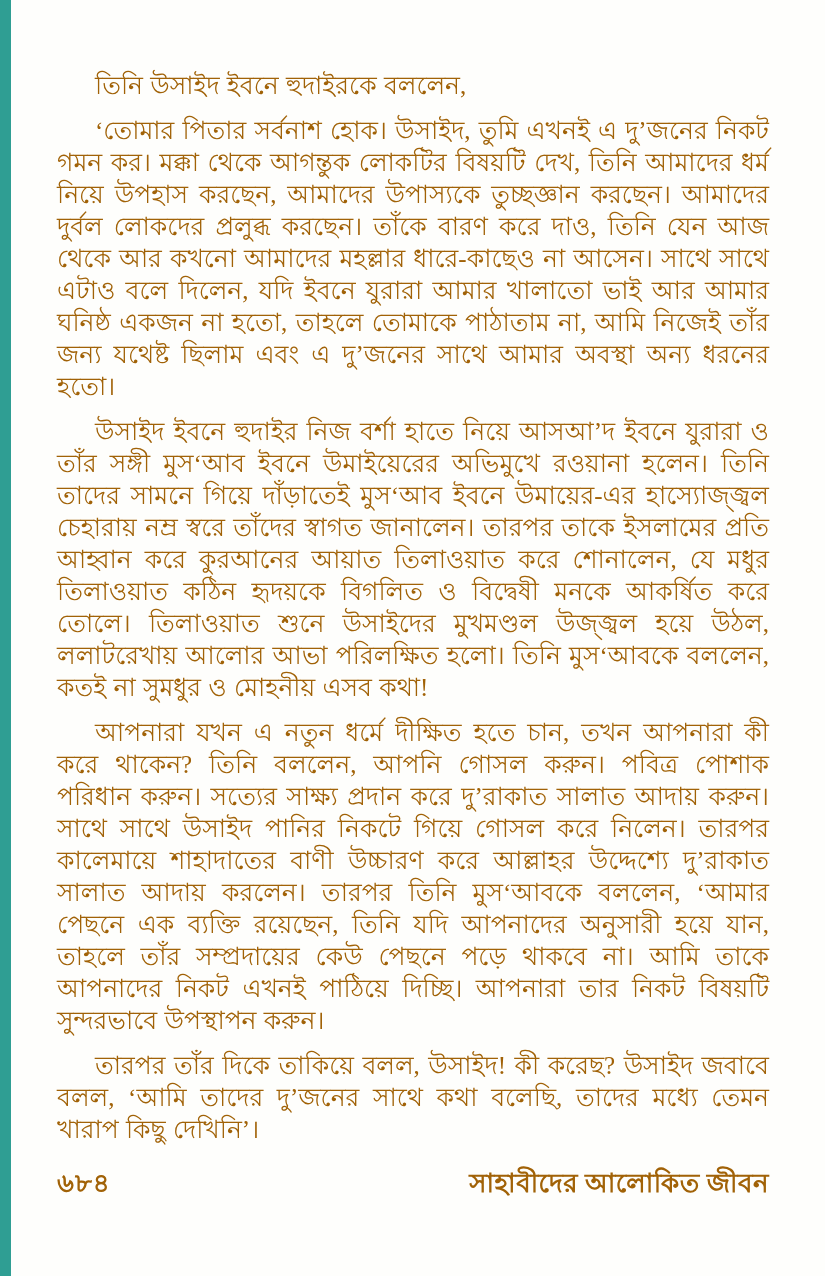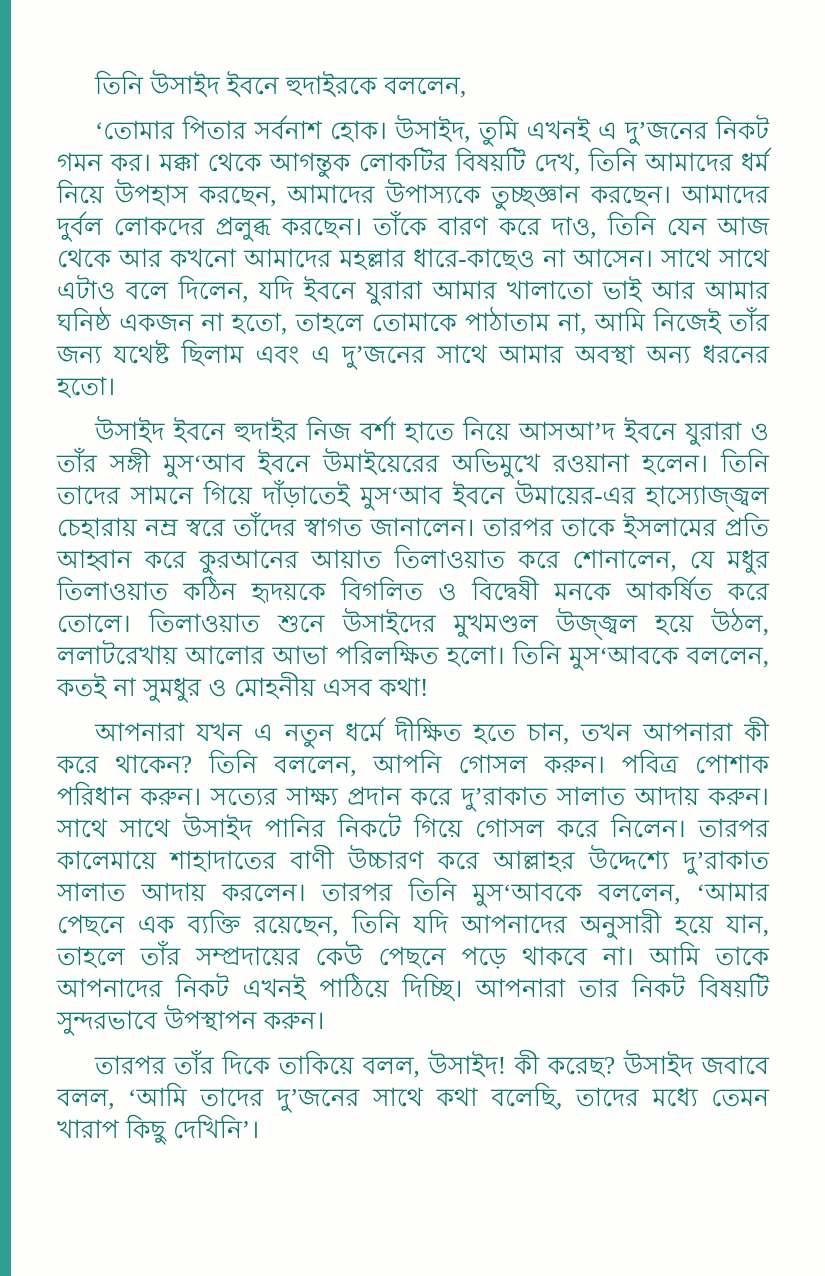--- a/index.html
+++ b/index.html
@@ -49,26 +49,30 @@
     align-items: baseline;
     font-size: 26px;
     font-weight: 600;
   }
   .page-number { letter-spacing: 1px; }
   .book-title  { letter-spacing: 0.5px; }
 </style>
 </head>
 <body>
 
-<div class="page" style="background: rgb(254, 254, 252); color: #0f766e;">
+<div class="page" style="background: rgb(254, 254, 252); color: #a16207;">
 
   <div class="spine-strip" style="background: rgb(47, 158, 147);"></div>
 
   <div class="content">
     <p>তিনি উসাইদ ইবনে হুদাইরকে বললেন,</p>
     <p>‘তোমার পিতার সর্বনাশ হোক। উসাইদ, তুমি এখনই এ দু’জনের নিকট গমন কর। মক্কা থেকে আগন্তুক লোকটির বিষয়টি দেখ, তিনি আমাদের ধর্ম নিয়ে উপহাস করছেন, আমাদের উপাস্যকে তুচ্ছজ্ঞান করছেন। আমাদের দুর্বল লোকদের প্রলুব্ধ করছেন। তাঁকে বারণ করে দাও, তিনি যেন আজ থেকে আর কখনো আমাদের মহল্লার ধারে-কাছেও না আসেন। সাথে সাথে এটাও বলে দিলেন, যদি ইবনে যুরারা আমার খালাতো ভাই আর আমার ঘনিষ্ঠ একজন না হতো, তাহলে তোমাকে পাঠাতাম না, আমি নিজেই তাঁর জন্য যথেষ্ট ছিলাম এবং এ দু’জনের সাথে আমার অবস্থা অন্য ধরনের হতো।</p>
     <p>উসাইদ ইবনে হুদাইর নিজ বর্শা হাতে নিয়ে আসআ’দ ইবনে যুরারা ও তাঁর সঙ্গী মুস‘আব ইবনে উমাইয়েরের অভিমুখে রওয়ানা হলেন। তিনি তাদের সামনে গিয়ে দাঁড়াতেই মুস‘আব ইবনে উমায়ের-এর হাস্যোজ্জ্বল চেহারায় নম্র স্বরে তাঁদের স্বাগত জানালেন। তারপর তাকে ইসলামের প্রতি আহ্বান করে কুরআনের আয়াত তিলাওয়াত করে শোনালেন, যে মধুর তিলাওয়াত কঠিন হৃদয়কে বিগলিত ও বিদ্বেষী মনকে আকর্ষিত করে তোলে। তিলাওয়াত শুনে উসাইদের মুখমণ্ডল উজ্জ্বল হয়ে উঠল, ললাটরেখায় আলোর আভা পরিলক্ষিত হলো। তিনি মুস‘আবকে বললেন, কতই না সুমধুর ও মোহনীয় এসব কথা!</p>
     <p>আপনারা যখন এ নতুন ধর্মে দীক্ষিত হতে চান, তখন আপনারা কী করে থাকেন? তিনি বললেন, আপনি গোসল করুন। পবিত্র পোশাক পরিধান করুন। সত্যের সাক্ষ্য প্রদান করে দু’রাকাত সালাত আদায় করুন। সাথে সাথে উসাইদ পানির নিকটে গিয়ে গোসল করে নিলেন। তারপর কালেমায়ে শাহাদাতের বাণী উচ্চারণ করে আল্লাহর উদ্দেশ্যে দু’রাকাত সালাত আদায় করলেন। তারপর তিনি মুস‘আবকে বললেন, ‘আমার পেছনে এক ব্যক্তি রয়েছেন, তিনি যদি আপনাদের অনুসারী হয়ে যান, তাহলে তাঁর সম্প্রদায়ের কেউ পেছনে পড়ে থাকবে না। আমি তাকে আপনাদের নিকট এখনই পাঠিয়ে দিচ্ছি। আপনারা তার নিকট বিষয়টি সুন্দরভাবে উপস্থাপন করুন।</p>
     <p>তারপর তাঁর দিকে তাকিয়ে বলল, উসাইদ! কী করেছ? উসাইদ জবাবে বলল, ‘আমি তাদের দু’জনের সাথে কথা বলেছি, তাদের মধ্যে তেমন খারাপ কিছু দেখিনি’।</p>
   </div>
 
+  <div class="footer">
+    <span class="page-number">৬৮৪</span>
+    <span class="book-title">সাহাবীদের আলোকিত জীবন</span>
+  </div>
 
 </div>
 
 </body></html>

